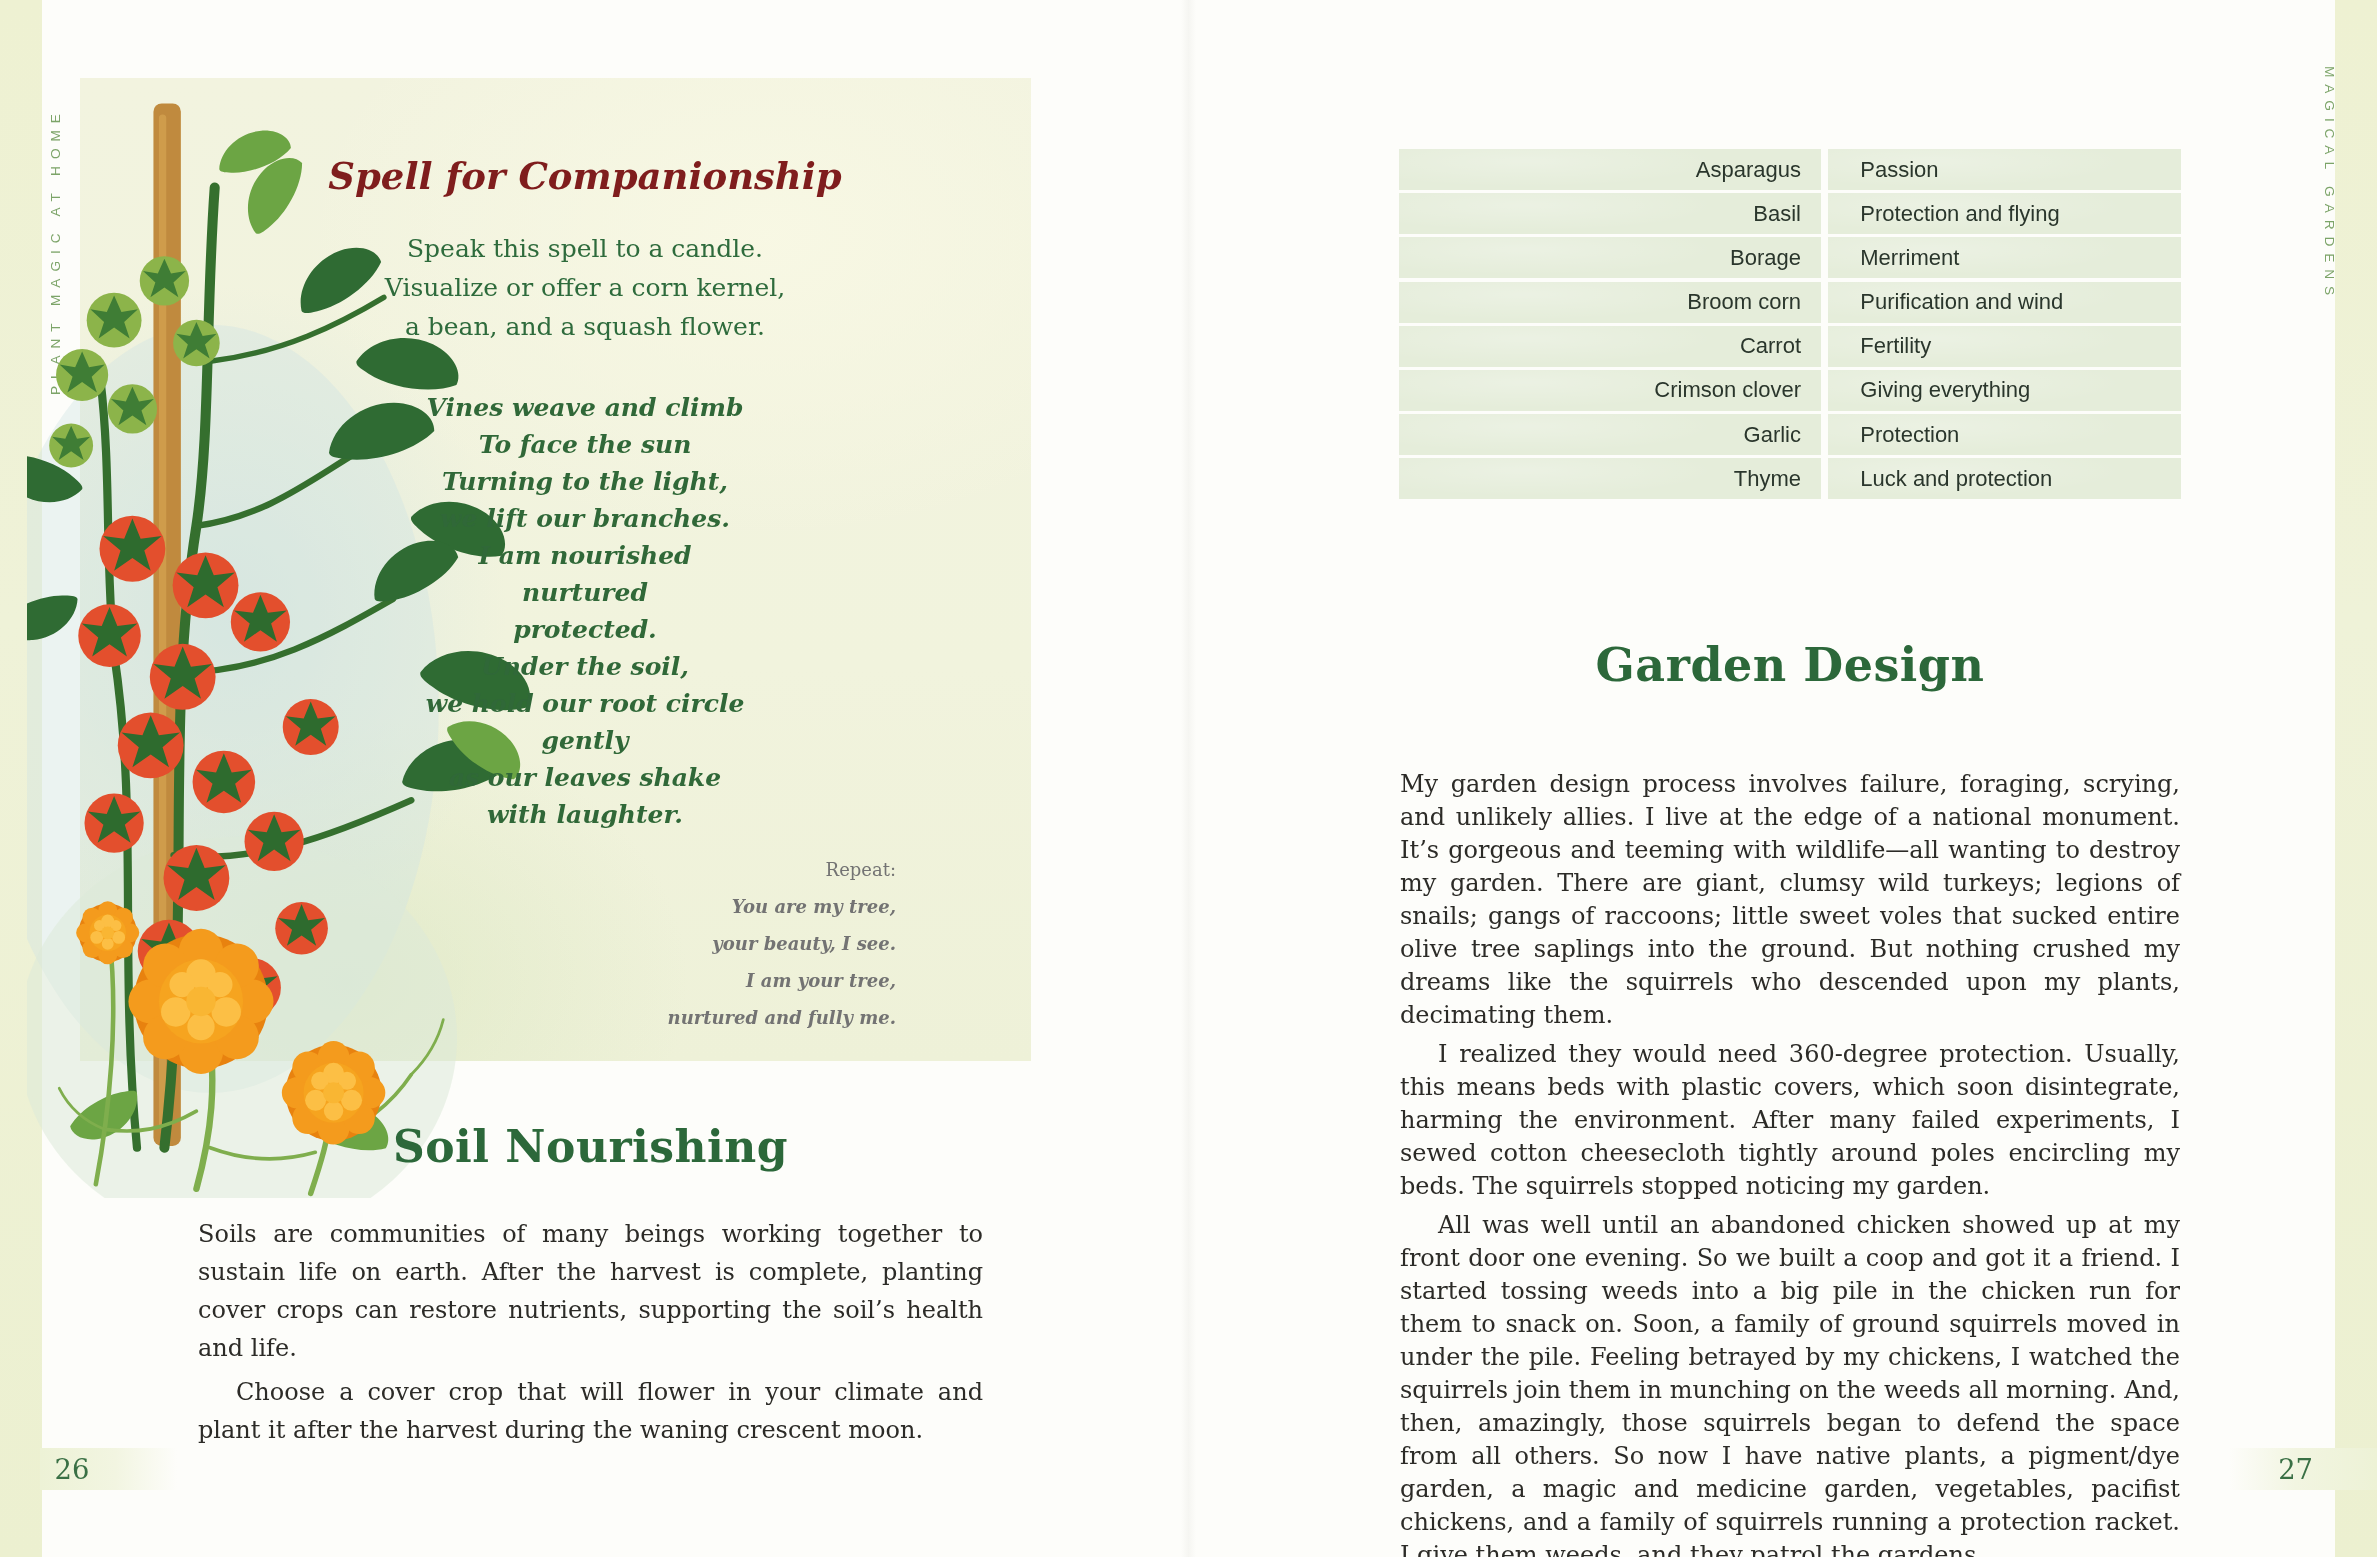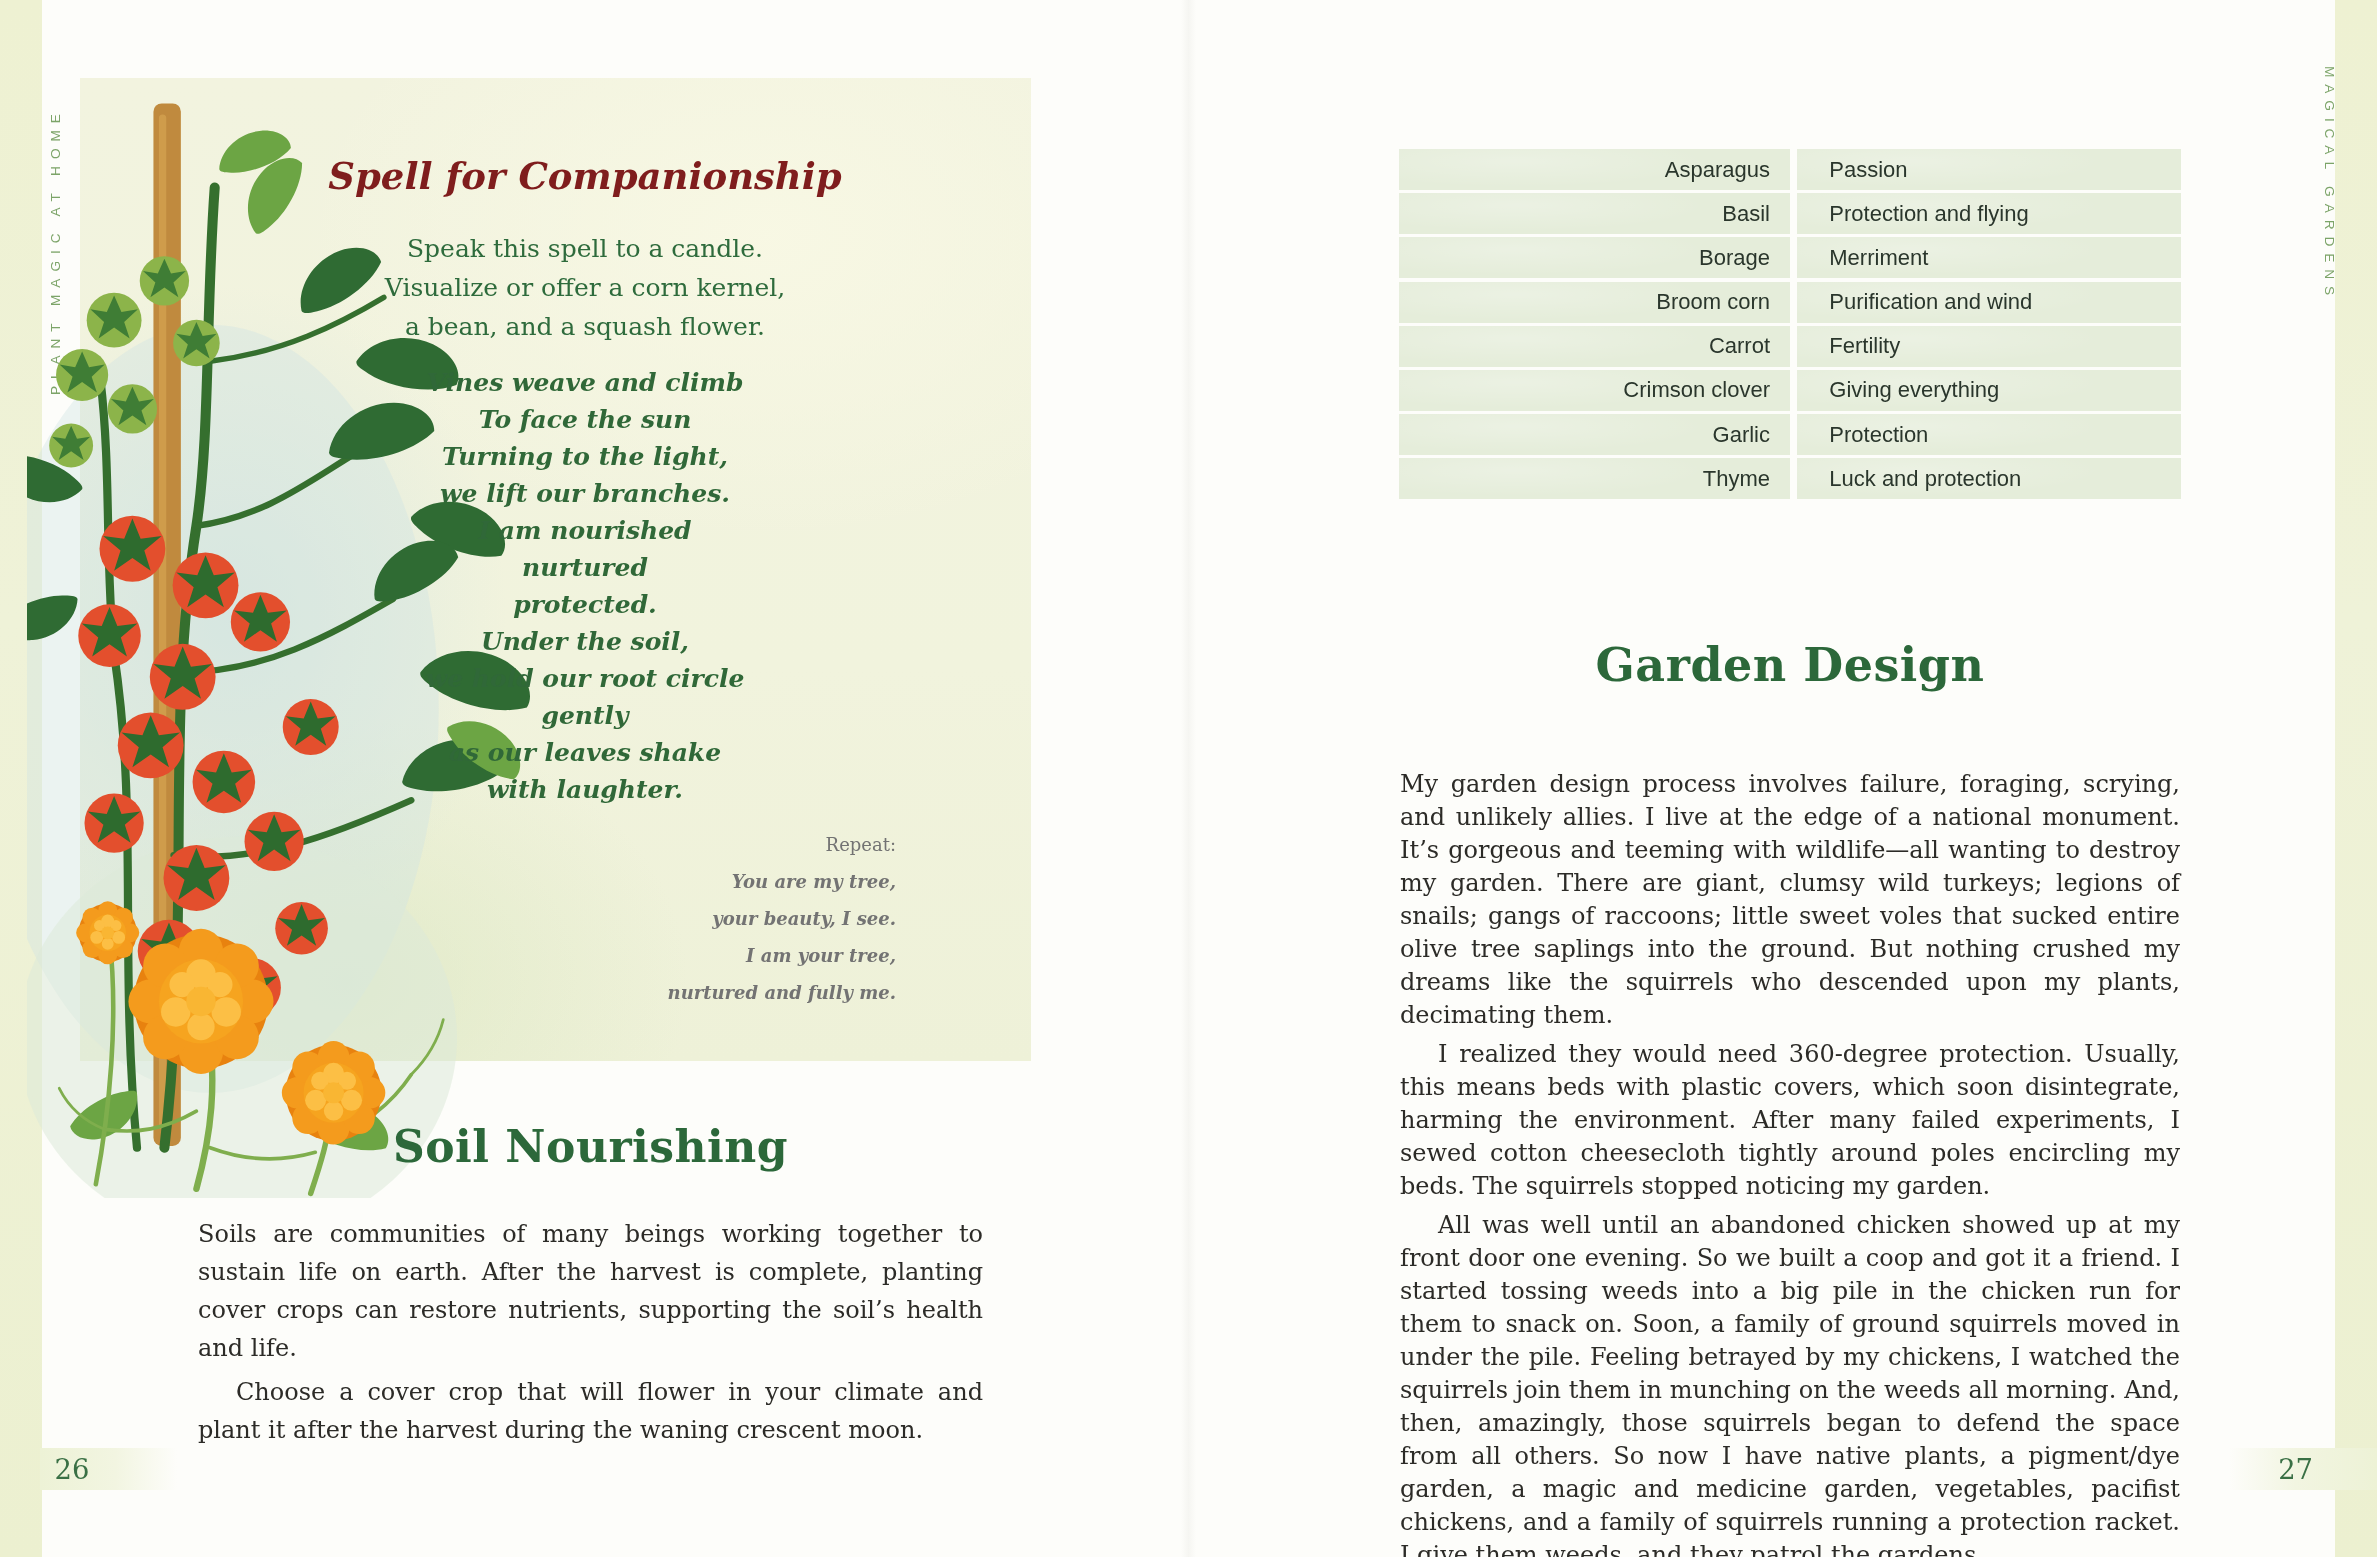--- a/index.html
+++ b/index.html
@@ -38,40 +38,40 @@
     background:
       radial-gradient(ellipse 393px 475px at 16% 55%, rgba(198,222,224,0.50), rgba(198,222,224,0) 70%),
       radial-gradient(ellipse 475px 366px at 28% 92%, rgba(215,229,189,0.55), rgba(215,229,189,0) 72%),
       radial-gradient(ellipse 594px 393px at 72% 16%, rgba(248,248,228,0.95), rgba(248,248,228,0) 78%),
       linear-gradient(180deg,#f2f3df 0%,#f1f3dd 60%,#eef1d8 100%);
   }
   .illustration{position:absolute;left:27.4px;top:87px;width:604px;height:1111px;}
   .spell-col{position:absolute;left:274px;top:154px;width:622px;text-align:center;}
   .spell-title{font-style:italic;font-weight:600;font-size:37px;color:#7f1d1d;margin-bottom:31px;}
   .spell-intro{font-size:25px;line-height:39px;color:#2e6b3c;}
-  .spell-verse{margin-top:18px;font-size:25px;line-height:37px;font-weight:bold;font-style:italic;color:#306838;}
+  .spell-verse{margin-top:43px;font-size:25px;line-height:37px;font-weight:bold;font-style:italic;color:#306838;}
   .spell-repeat{margin-top:18.3px;font-size:18px;line-height:37px;color:#737373;text-align:right;}
   .spell-repeat .label{font-style:normal;font-weight:normal;}
   .spell-repeat .verse-line{font-weight:bold;font-style:italic;}
   .section-heading{position:absolute;text-align:center;font-weight:bold;color:#2c683a;letter-spacing:0.5px;}
   .h-soil{left:192px;top:1121px;width:797px;font-size:44px;}
   .h-garden{left:1394px;top:638px;width:792px;font-size:46px;}
   .bodytext{position:absolute;text-align:justify;color:#2c2b27;}
   .bodytext p{margin:6px;}
   .bodytext p + p{text-indent:38px;}
   .body-left{left:192px;top:1209px;width:797px;font-size:24px;line-height:38px;}
   .body-right{left:1394px;top:762px;width:792px;font-size:24px;line-height:33px;}
 
   
   .magic-table{position:absolute;left:1399px;top:149px;width:782px;
     font-family:"Liberation Sans",sans-serif;font-size:22px;color:#2a362c;}
   .t-row{display:flex;height:41px;margin-bottom:3.2px;}
   .t-cell{background:#e5edda;display:flex;align-items:center;
     background-image:radial-gradient(ellipse 274px 37px at 30% 30%, rgba(255,255,255,0.25), rgba(255,255,255,0) 70%);}
-  .t-plant{width:391px;justify-content:flex-end;padding-right:20px;box-sizing:border-box;}
+  .t-plant{width:422px;justify-content:flex-end;padding-right:20px;box-sizing:border-box;}
   .t-meaning{flex:1;margin-left:7.3px;padding-left:32px;}
 </style>
 </head>
 <body>
 
 <div class="edge-strip left"></div>
 <div class="edge-strip right"></div>
 <div class="spine"></div>
 
 <div class="vert-label left">PLANT MAGIC AT HOME</div>

